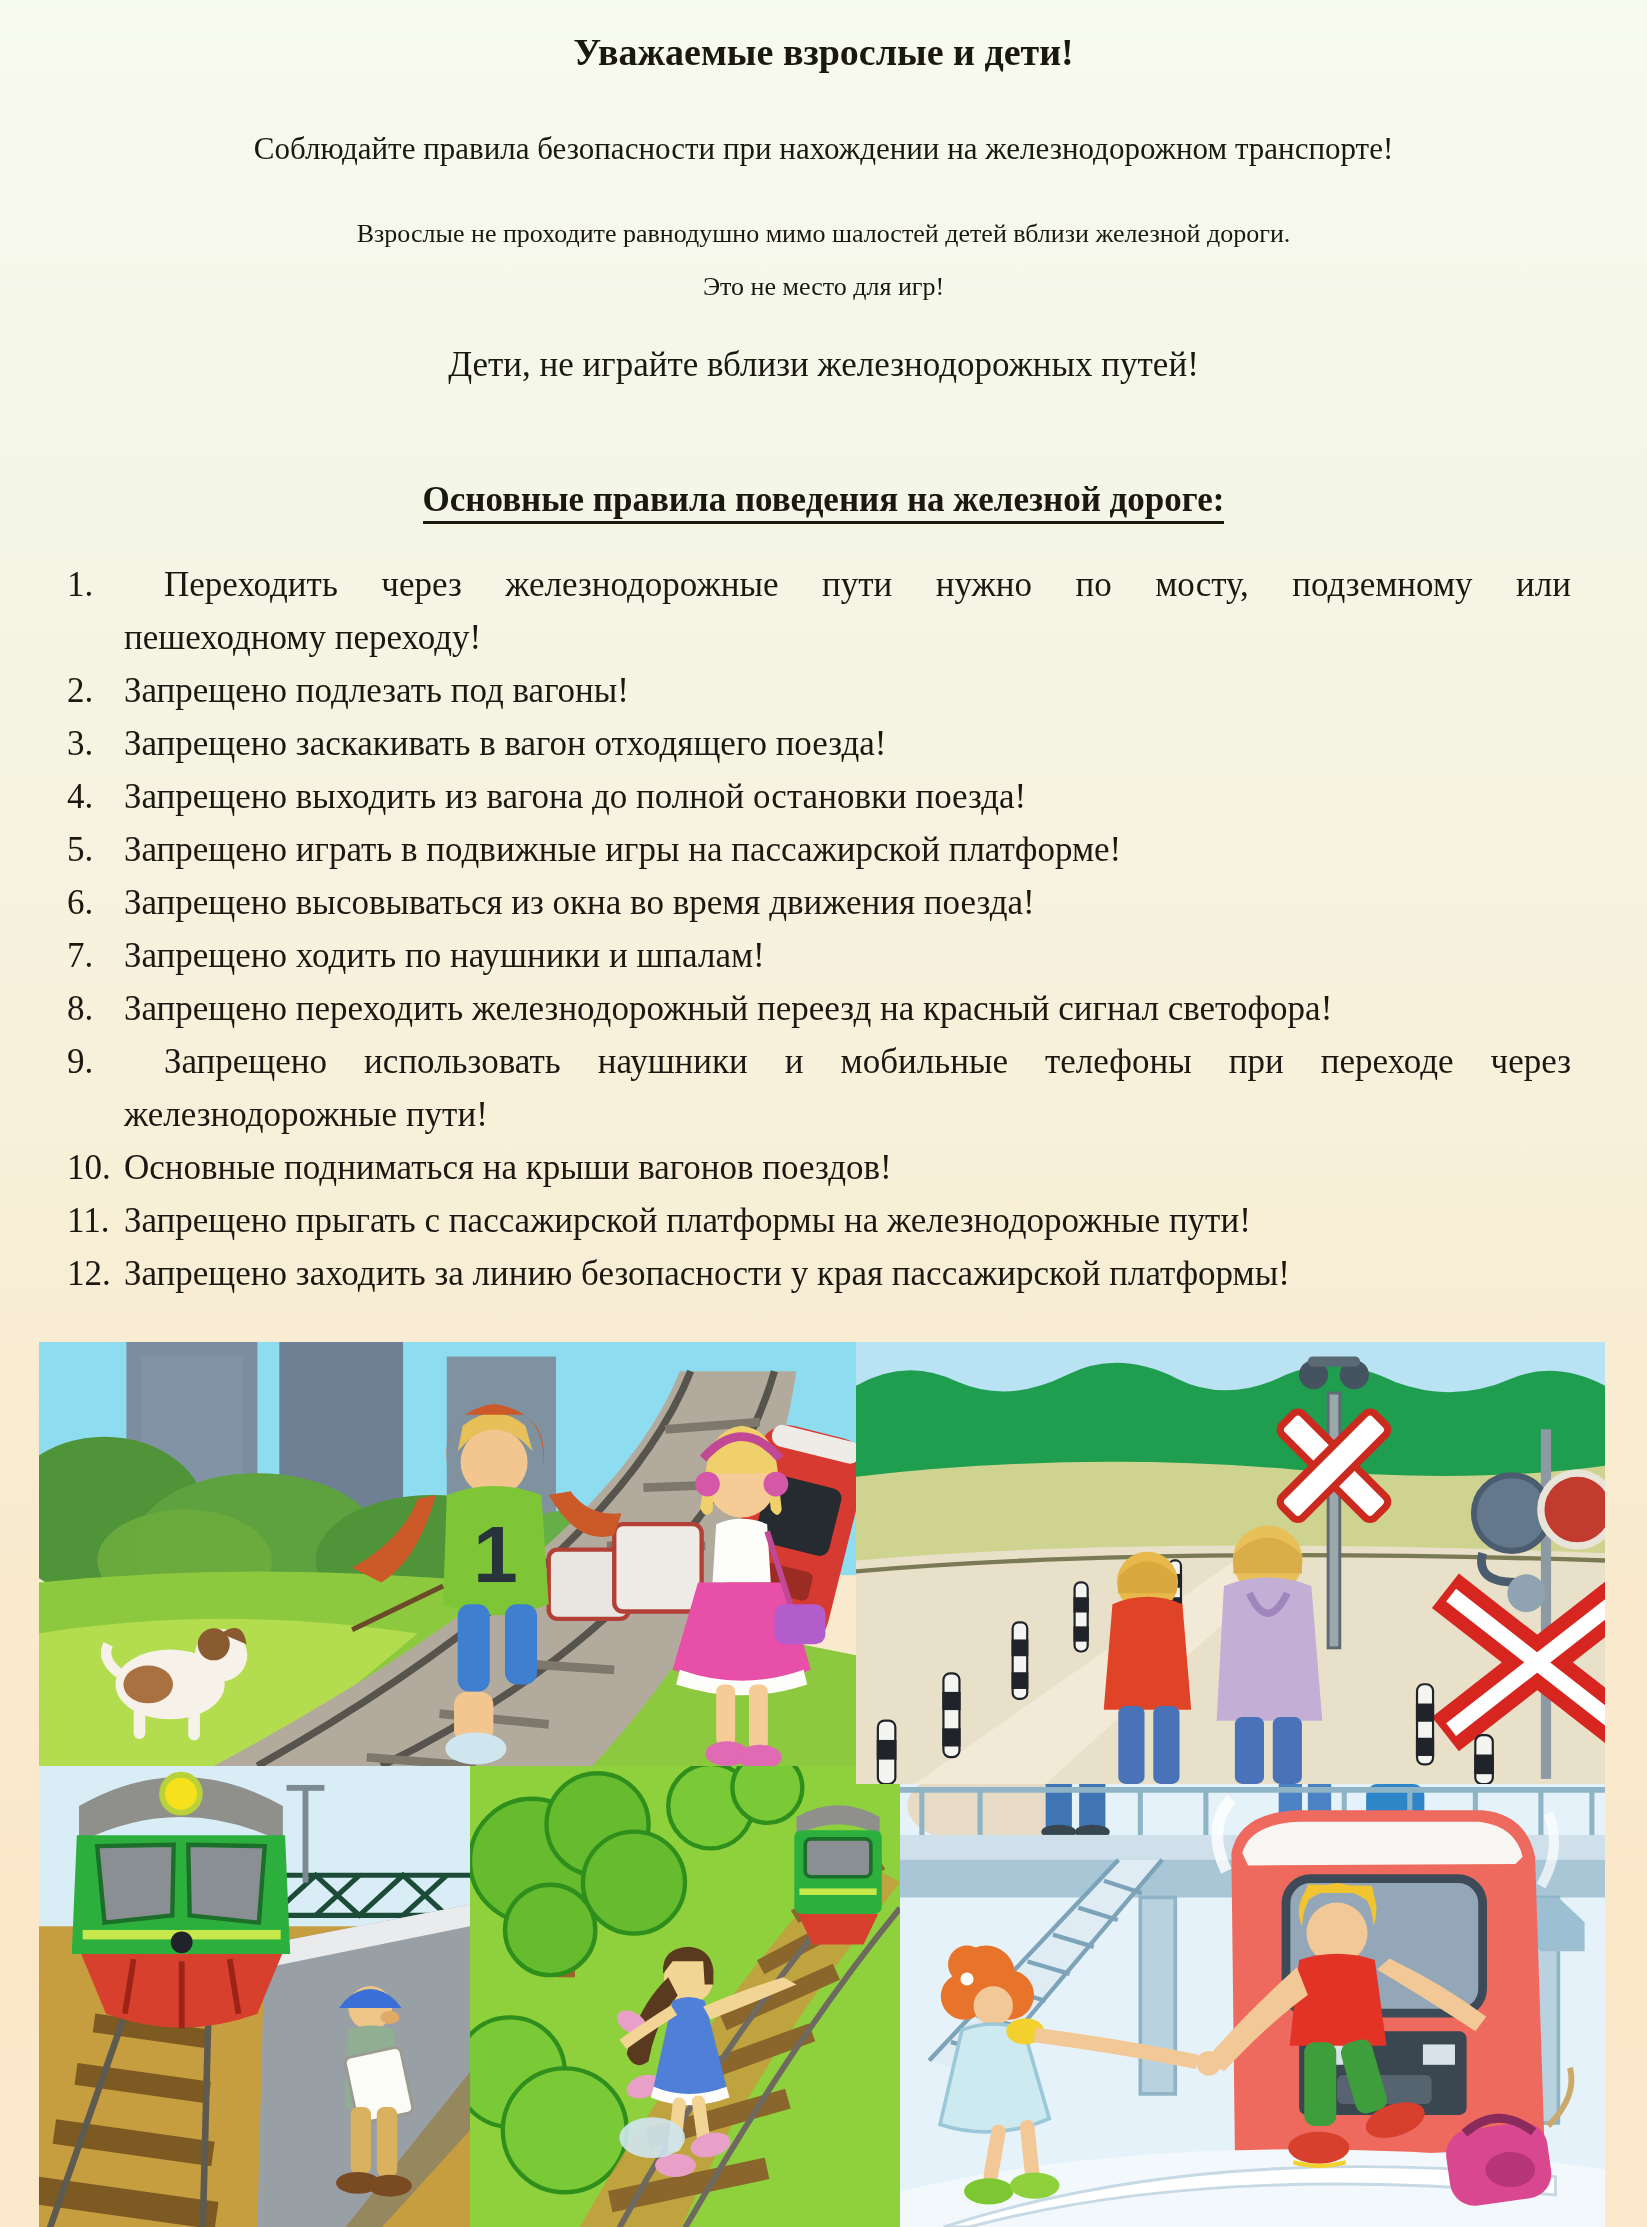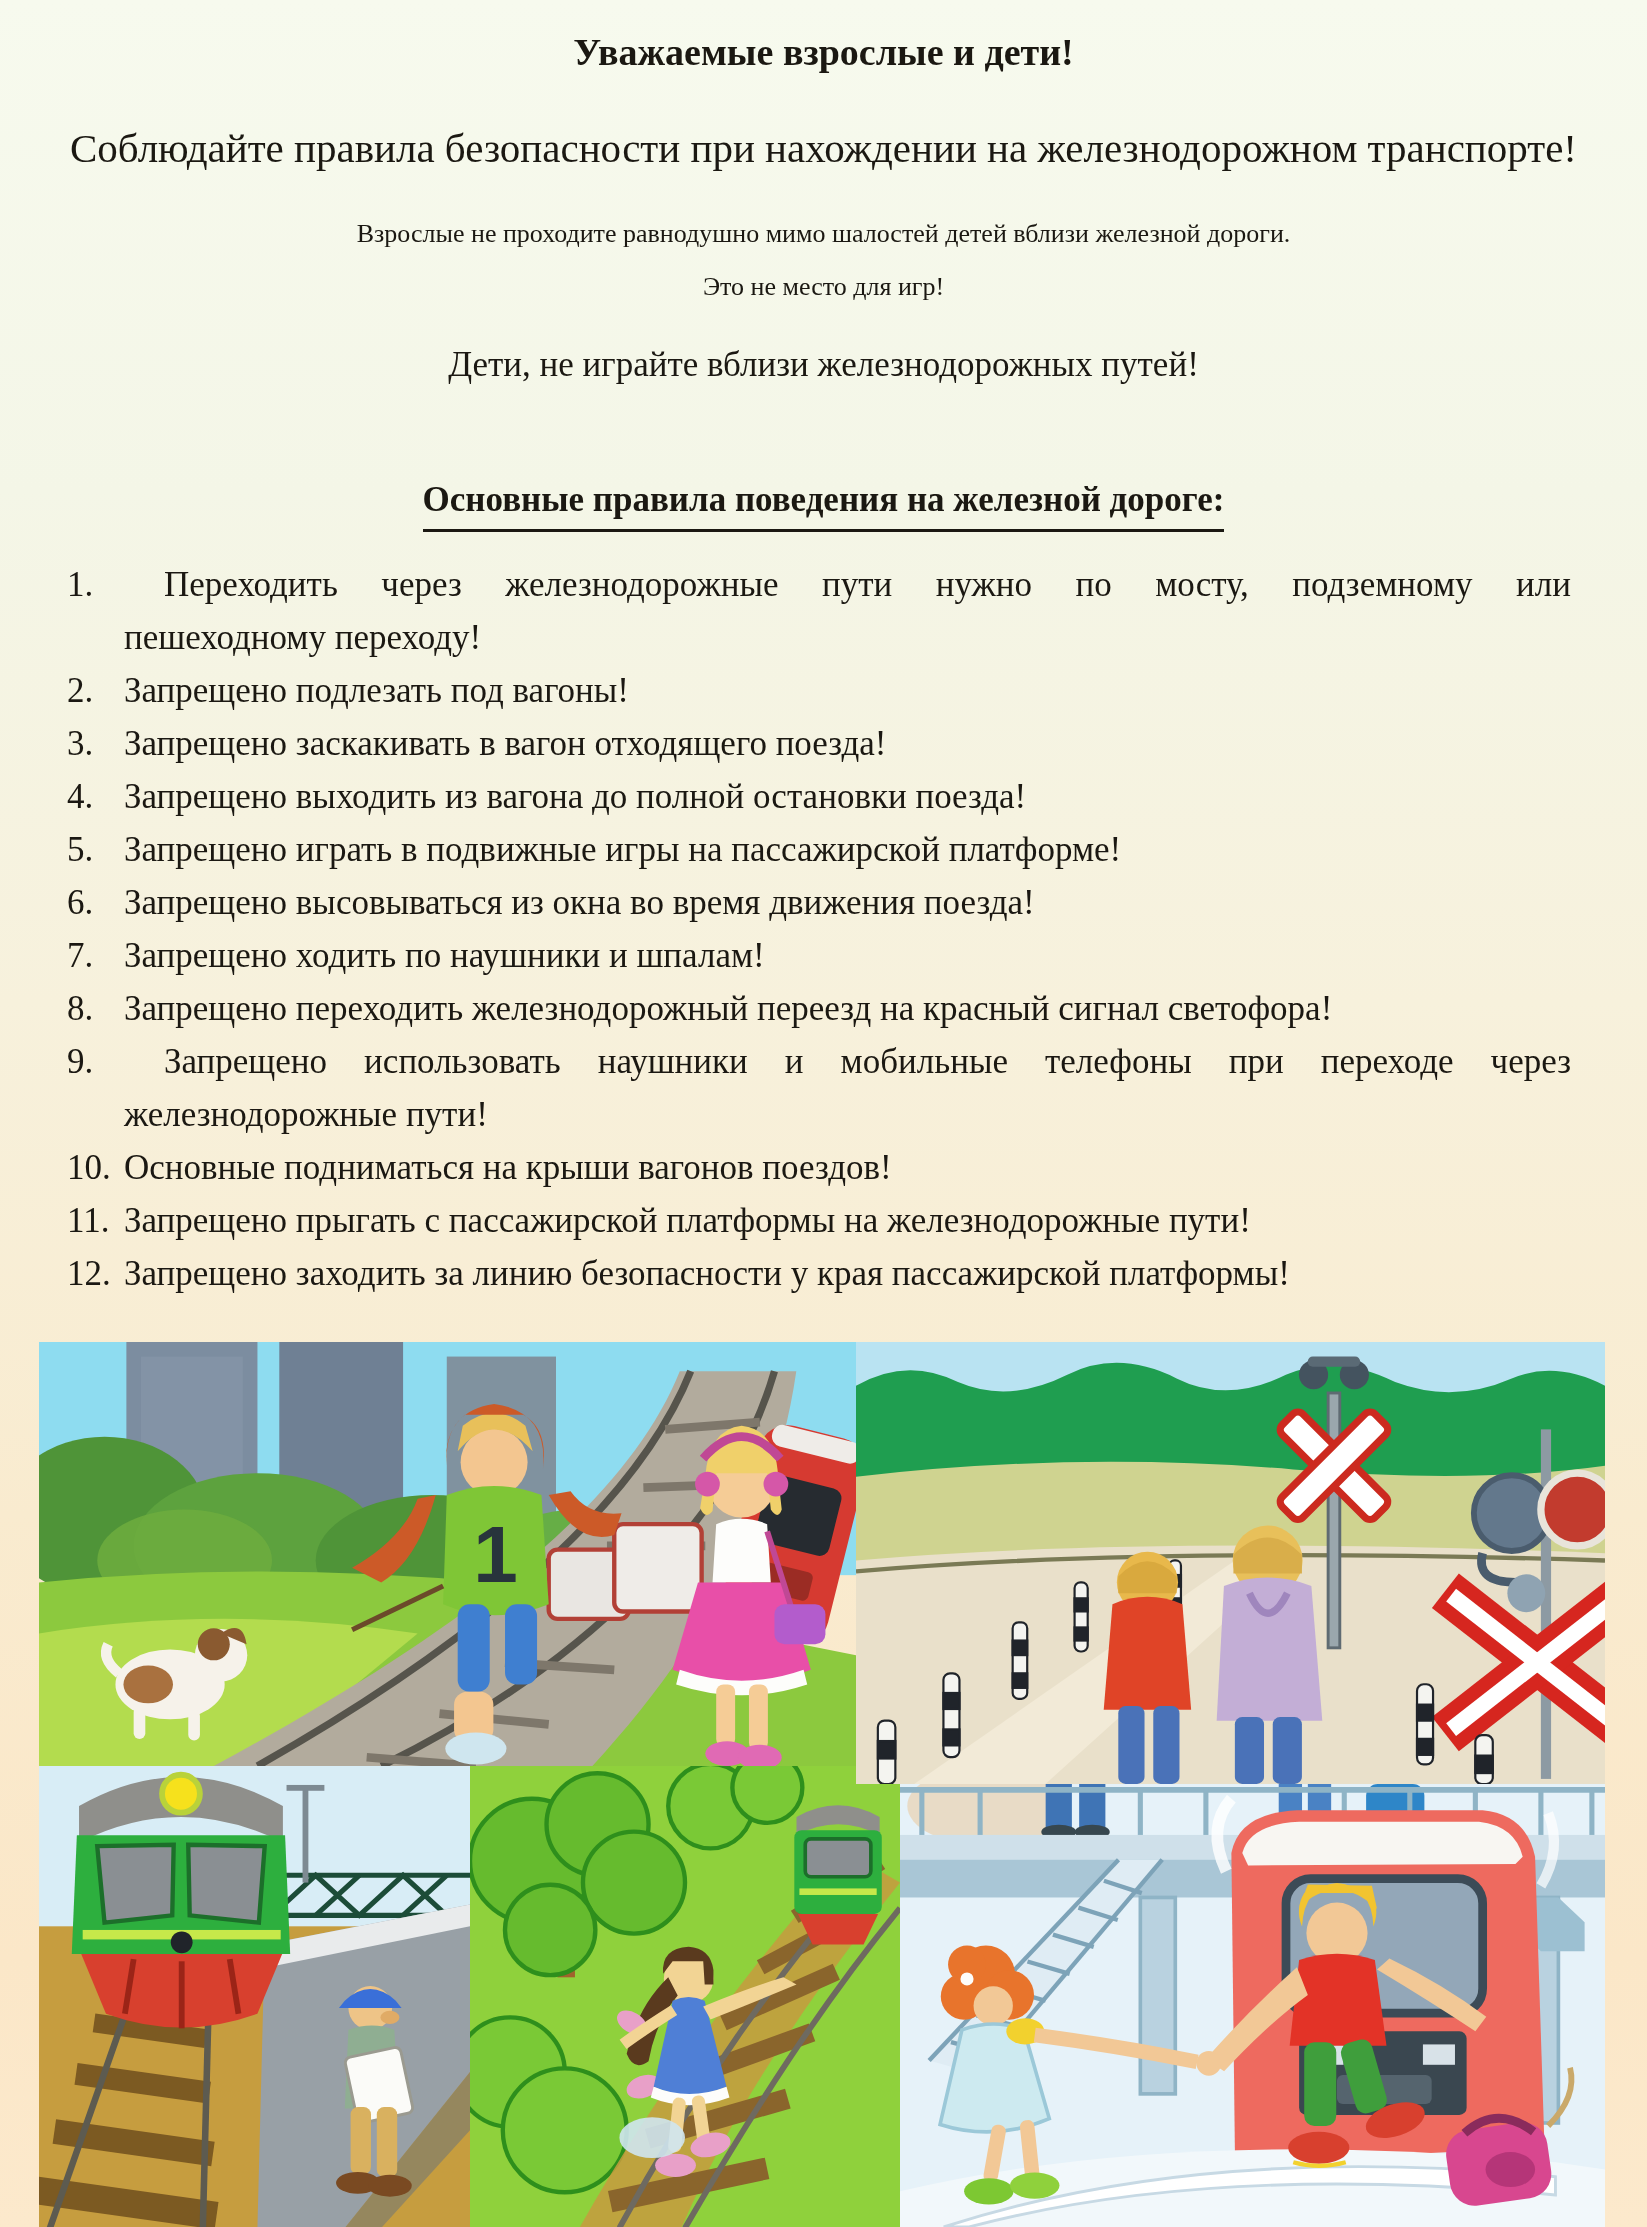--- a/index.html
+++ b/index.html
@@ -6,25 +6,25 @@
   .page{
     position:relative;
     width:1647px;height:2227px;
     overflow:hidden;
     background:linear-gradient(180deg,#f7faee 0%,#f4f6e7 22%,#f7f1dc 45%,#f9ebcf 68%,#fbe7c8 88%,#fce9cc 100%);
     font-family:"Liberation Serif","DejaVu Serif",serif;
     color:#1b1812;
   }
   .center{position:absolute;left:36px;right:36px;text-align:center;}
   .doc-title{top:29px;font-size:38px;line-height:47px;font-weight:bold;}
-  .p1{top:122px;font-size:41px;line-height:53px;}
+  .p1{top:122px;font-size:31px;line-height:53px;}
   .p2{top:207px;font-size:26px;line-height:53px;}
   .p3{top:338px;font-size:35px;line-height:53px;}
   .rules-heading{top:473px;font-size:35px;line-height:53px;font-weight:bold;}
-  .rules-heading .u{border-bottom:3.6px solid #1b1812;padding-bottom:10px;}
+  .rules-heading .u{border-bottom:3.6px solid #1b1812;padding-bottom:2px;}
   .rules{
     position:absolute;top:558px;left:67px;width:1504px;
     font-size:35px;line-height:53px;
   }
   .rule{position:relative;padding-left:57px;}
   .rule .num{position:absolute;left:0;top:0;}
   .line{display:block;}
   .jline{text-align:justify;height:53px;overflow:hidden;margin-left:40px;}
   .jline::after{content:"";display:inline-block;width:100%;}
   .collage{position:absolute;left:39px;top:1342px;width:1566px;height:885px;}

